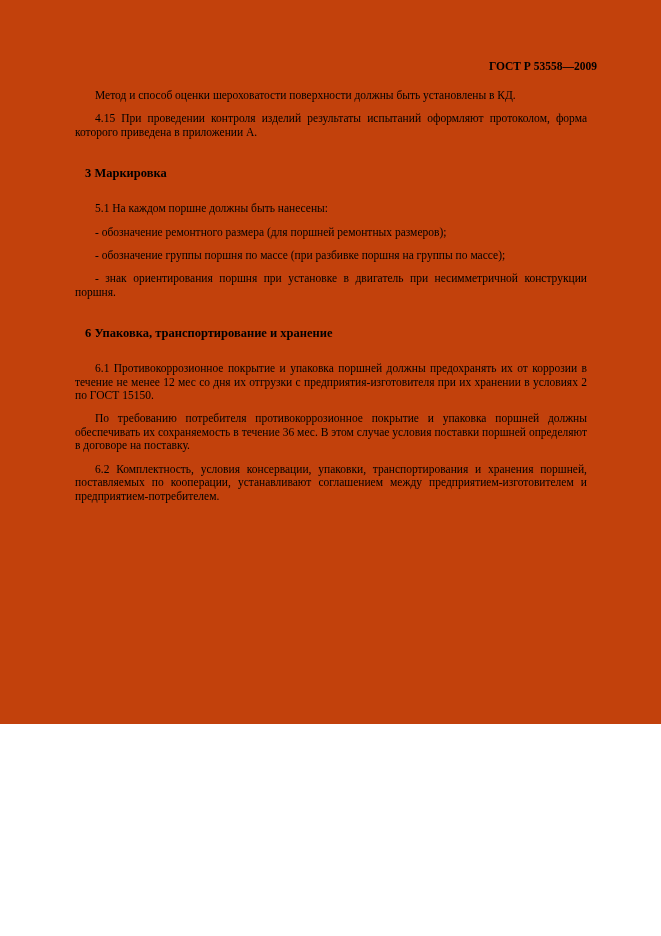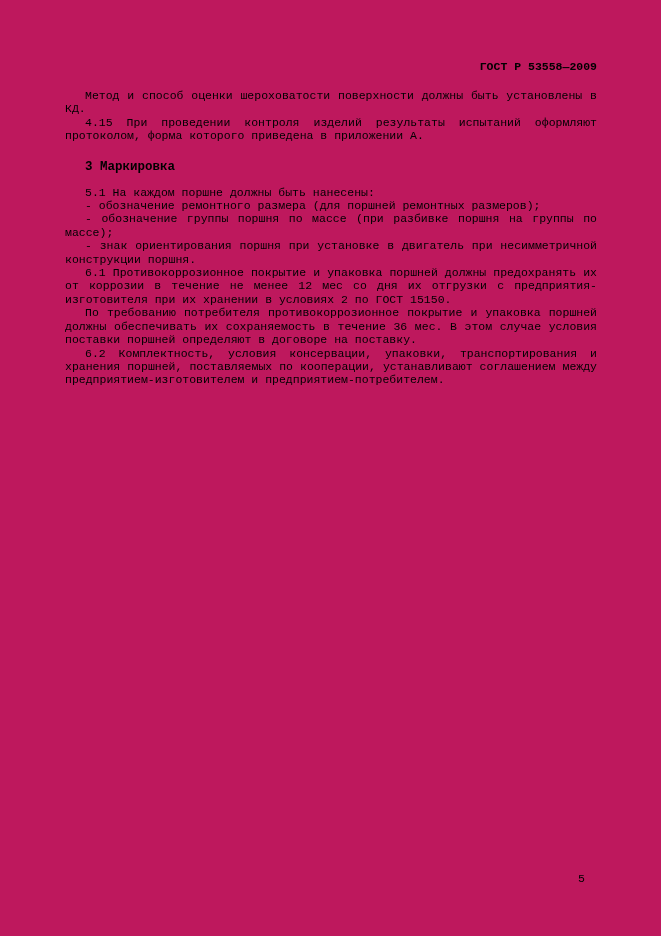--- a/index.html
+++ b/index.html
@@ -3,42 +3,42 @@
 <meta charset="utf-8">
 <style>
   html, body {
     margin: 0;
     padding: 0;
     background: #ffffff;
   }
   .page {
     position: relative;
     width: 661px;
-    height: 936px;
-    background: #be185d;
+    height: 724px;
+    background: #c2410c;
     color: #000000;
-    font-family: Liberation Mono, monospace;
+    font-family: Liberation Serif, serif;
     box-sizing: border-box;
     overflow: hidden;
   }
   .content {
     position: absolute;
     left: 65px;
     right: 64px;
     top: 60px;
   }
   .doc-header {
     text-align: right;
     font-size: 11.5px;
     font-weight: bold;
     margin-bottom: 16px;
     line-height: 13px;
   }
   .para {
-    margin: 0;
+    margin: 10px;
     font-size: 11.5px;
     line-height: 13.4px;
     text-align: justify;
     text-indent: 20px;
   }
   .section-heading {
     margin: 0;
     padding-top: 17px;
     padding-bottom: 12px;
     font-size: 12.5px;
@@ -67,20 +67,21 @@
     <p class="para">Метод и способ оценки шероховатости поверхности должны быть установлены в КД.</p>
     <p class="para">4.15 При проведении контроля изделий результаты испытаний оформляют протоколом, форма которого приведена в приложении А.</p>
 
     <h2 class="section-heading">3  Маркировка</h2>
 
     <p class="para">5.1  На каждом поршне должны быть нанесены:</p>
     <p class="para">- обозначение ремонтного размера (для поршней ремонтных размеров);</p>
     <p class="para">- обозначение группы поршня по массе (при разбивке поршня на группы по массе);</p>
     <p class="para">- знак ориентирования поршня при установке в двигатель при несимметричной конструкции поршня.</p>
 
+    <h2 class="section-heading">6  Упаковка, транспортирование и хранение</h2>
 
     <p class="para">6.1  Противокоррозионное покрытие и упаковка поршней должны предохранять их от коррозии в течение не менее 12 мес со дня их отгрузки с предприятия-изготовителя при их хранении в условиях 2 по ГОСТ 15150.</p>
     <p class="para">По требованию потребителя противокоррозионное покрытие и упаковка поршней должны обеспечивать их сохраняемость в течение 36 мес. В этом случае условия поставки поршней определяют в договоре на поставку.</p>
     <p class="para">6.2  Комплектность, условия консервации, упаковки, транспортирования и хранения поршней, поставляемых по кооперации, устанавливают соглашением между предприятием-изготовителем и предприятием-потребителем.</p>
 
   </div>
 
   <div class="page-number">5</div>
 </div>
 

